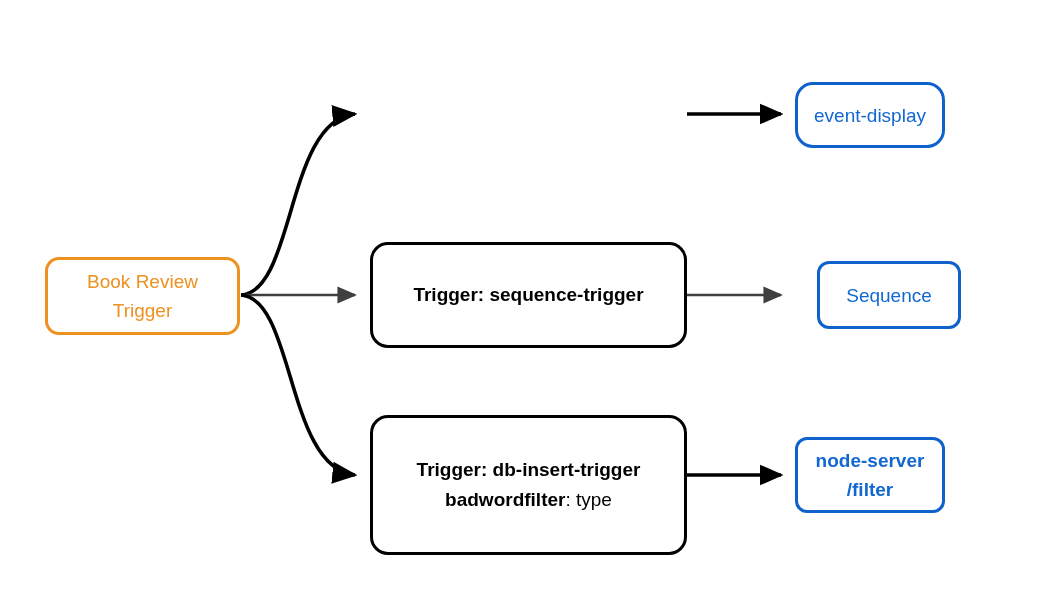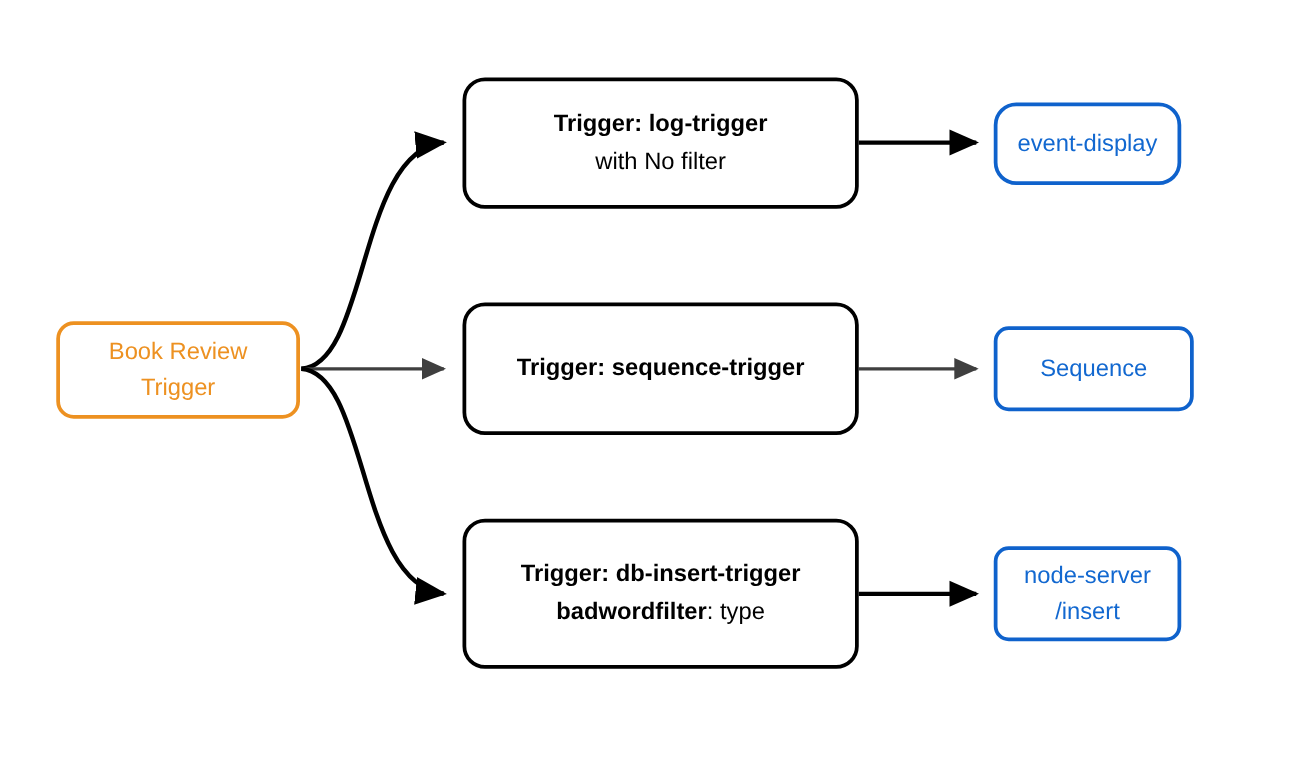--- a/index.html
+++ b/index.html
@@ -91,48 +91,42 @@
     <path d="M 687 295 L 781 295" fill="none" stroke="#3f3f3f" stroke-width="2.6" marker-end="url(#arrow-gray)"></path>
 
     <path d="M 687 475 L 781 475" fill="none" stroke="#000000" stroke-width="3.4" marker-end="url(#arrow-black)"></path>
   </svg>
 
   <div class="node node-broker" style="left:45px; top:257px; width:195px; height:78px;">
     <span class="line">Book Review</span>
     <span class="line">Trigger</span>
   </div>
 
-  <div class="node node-trigger" style="left:370px; top:62px; width:317px; height:105px;">
-    <span class="line">
-      <b>Trigger: log-trigger</b>
-    </span>
-    <span class="line">with No filter</span>
-  </div>
 
   <div class="node node-trigger" style="left:370px; top:242px; width:317px; height:106px;">
     <span class="line">
       <b>Trigger: sequence-trigger</b>
     </span>
   </div>
 
-  <div class="node node-trigger" style="left:370px; top:415px; width:317px; height:120px;">
+  <div class="node node-trigger" style="left:370px; top:415px; width:317px; height:140px;">
     <span class="line">
       <b>Trigger: db-insert-trigger</b>
     </span>
     <span class="line">
       <b>badwordfilter</b><span>: type</span>
     </span>
   </div>
 
   <div class="node node-service" style="left:795px; top:82px; width:150px; height:66px;border-radius:18px;">
     <span class="line">event-display</span>
   </div>
 
-  <div class="node node-service" style="left:795px; top:261px; width:160px; height:68px;">
+  <div class="node node-service" style="left:817px; top:261px; width:144px; height:68px;">
     <span class="line">Sequence</span>
   </div>
 
-  <div class="node node-service" style="left:795px; top:437px; width:150px; height:76px;">
+  <div class="node node-service" style="left:795px; top:437px; width:150px; height:76px;font-weight:bold;">
     <span class="line">node-server</span>
-    <span class="line">/insert</span>
+    <span class="line">/filter</span>
   </div>
 
 </div>
 
 </body></html>

